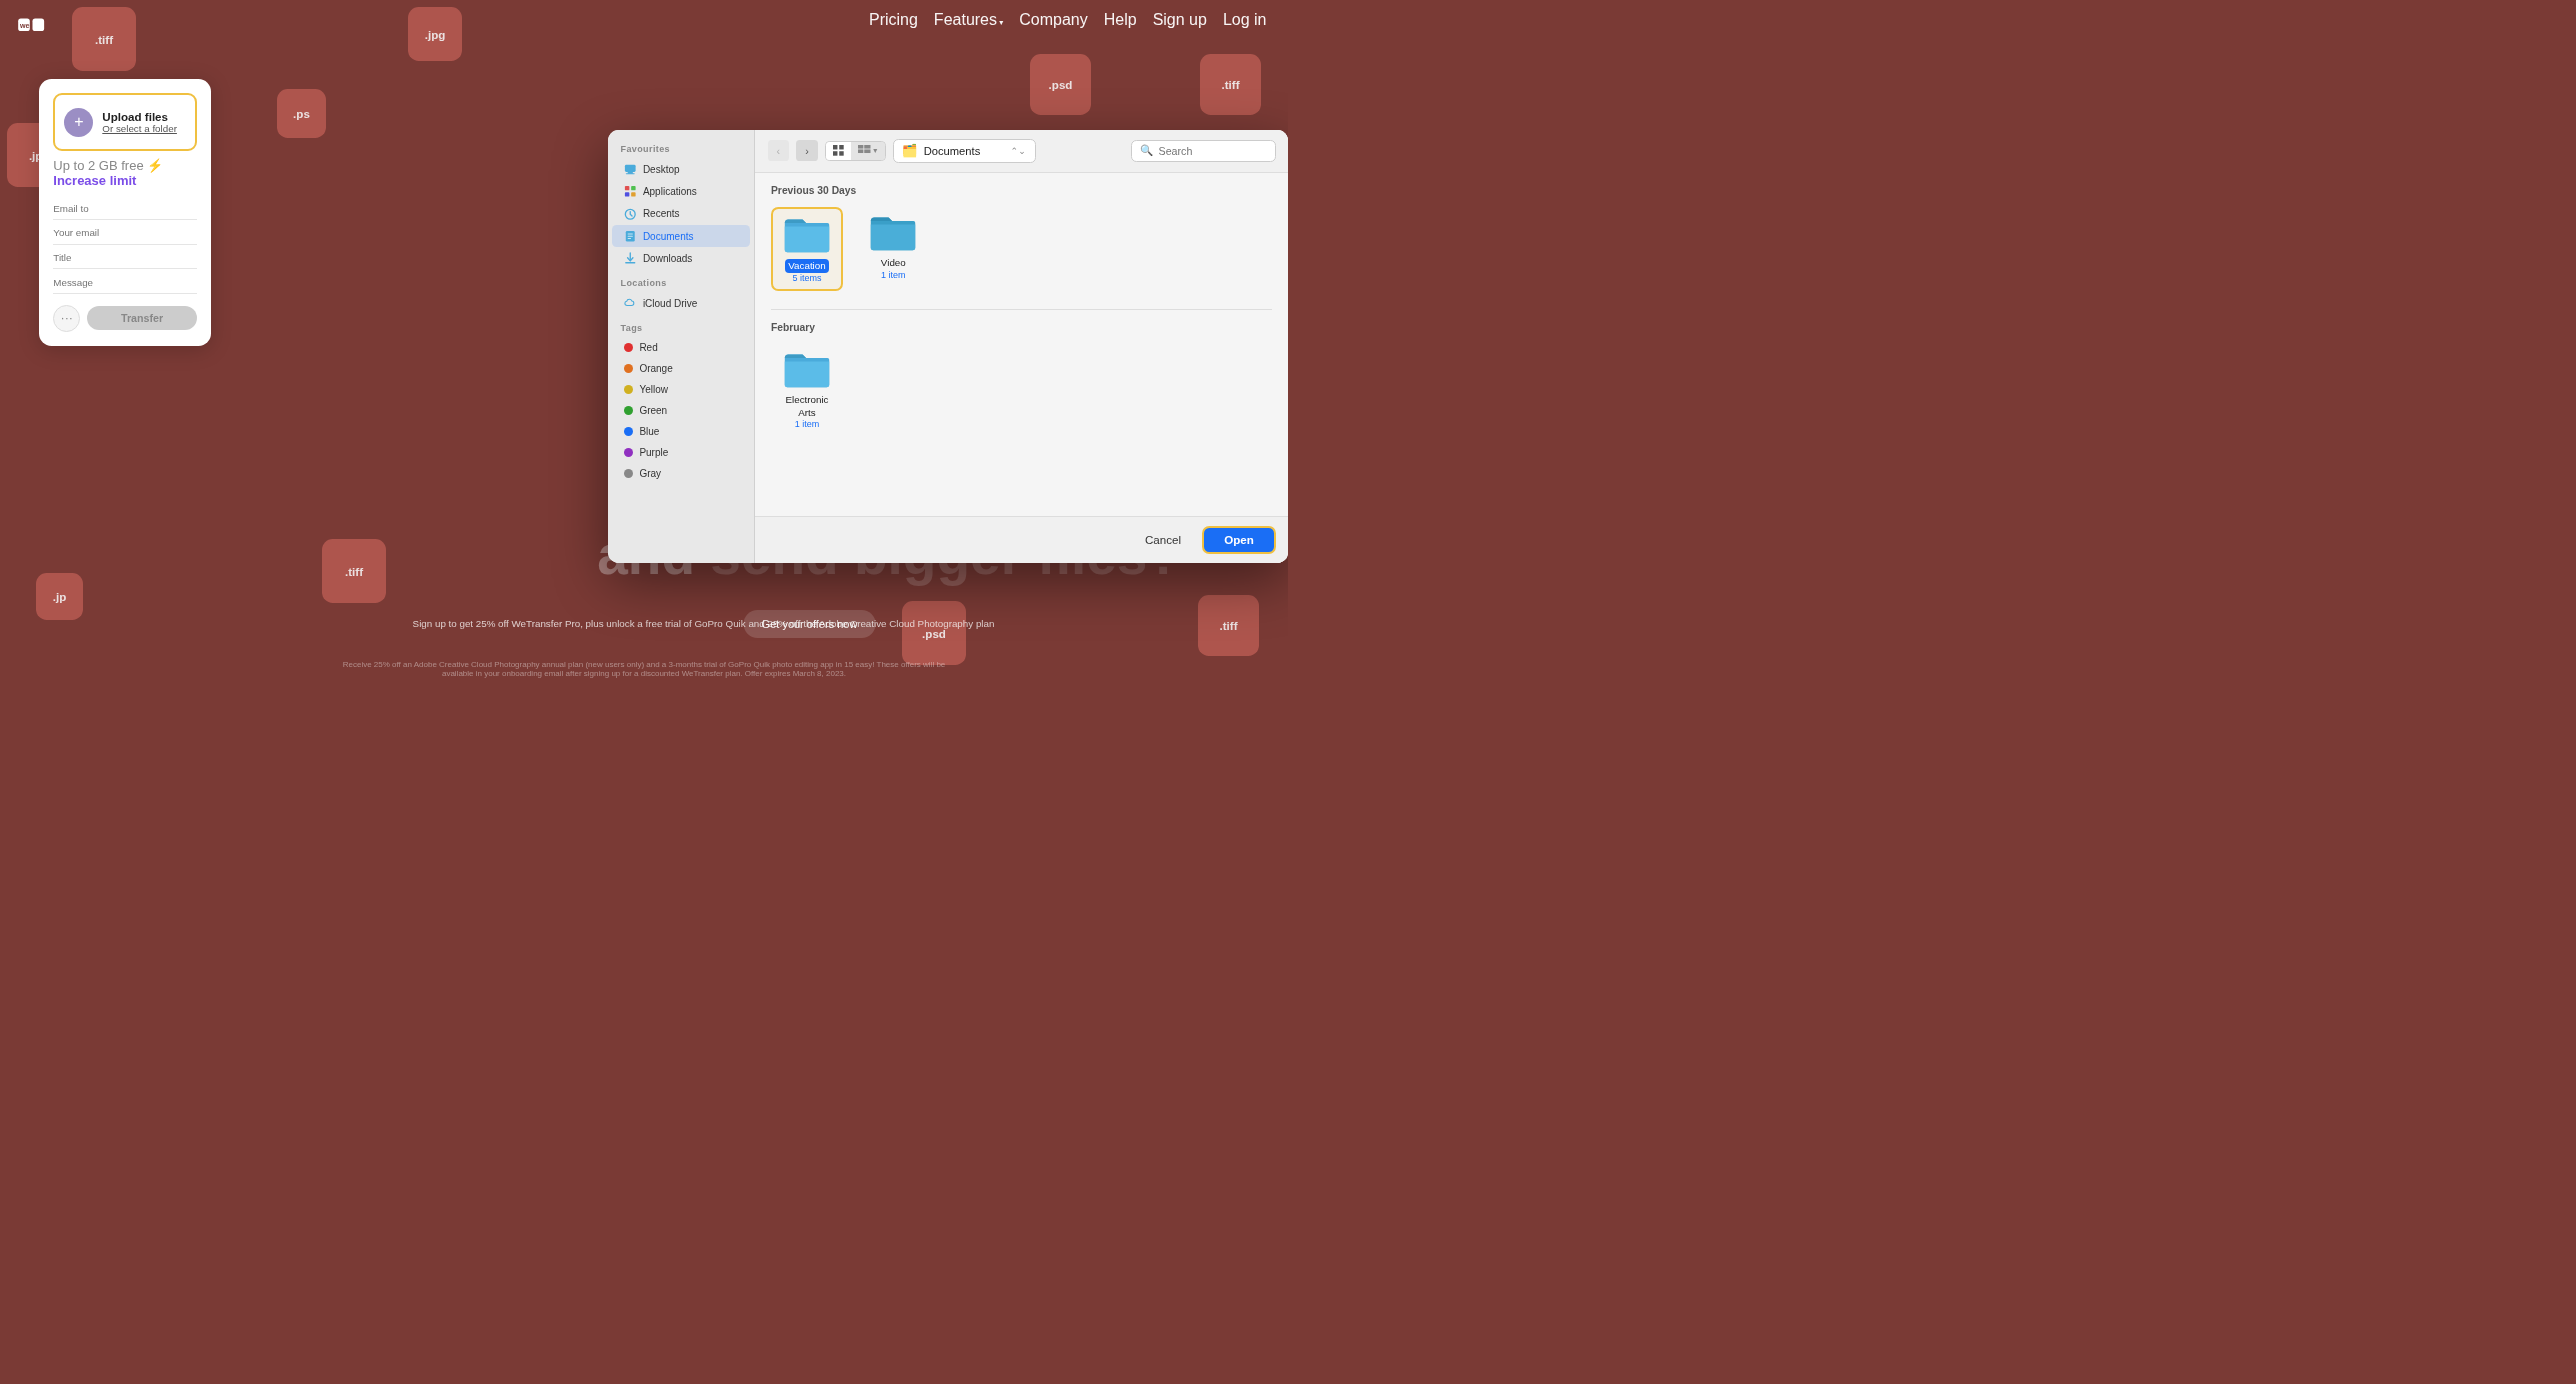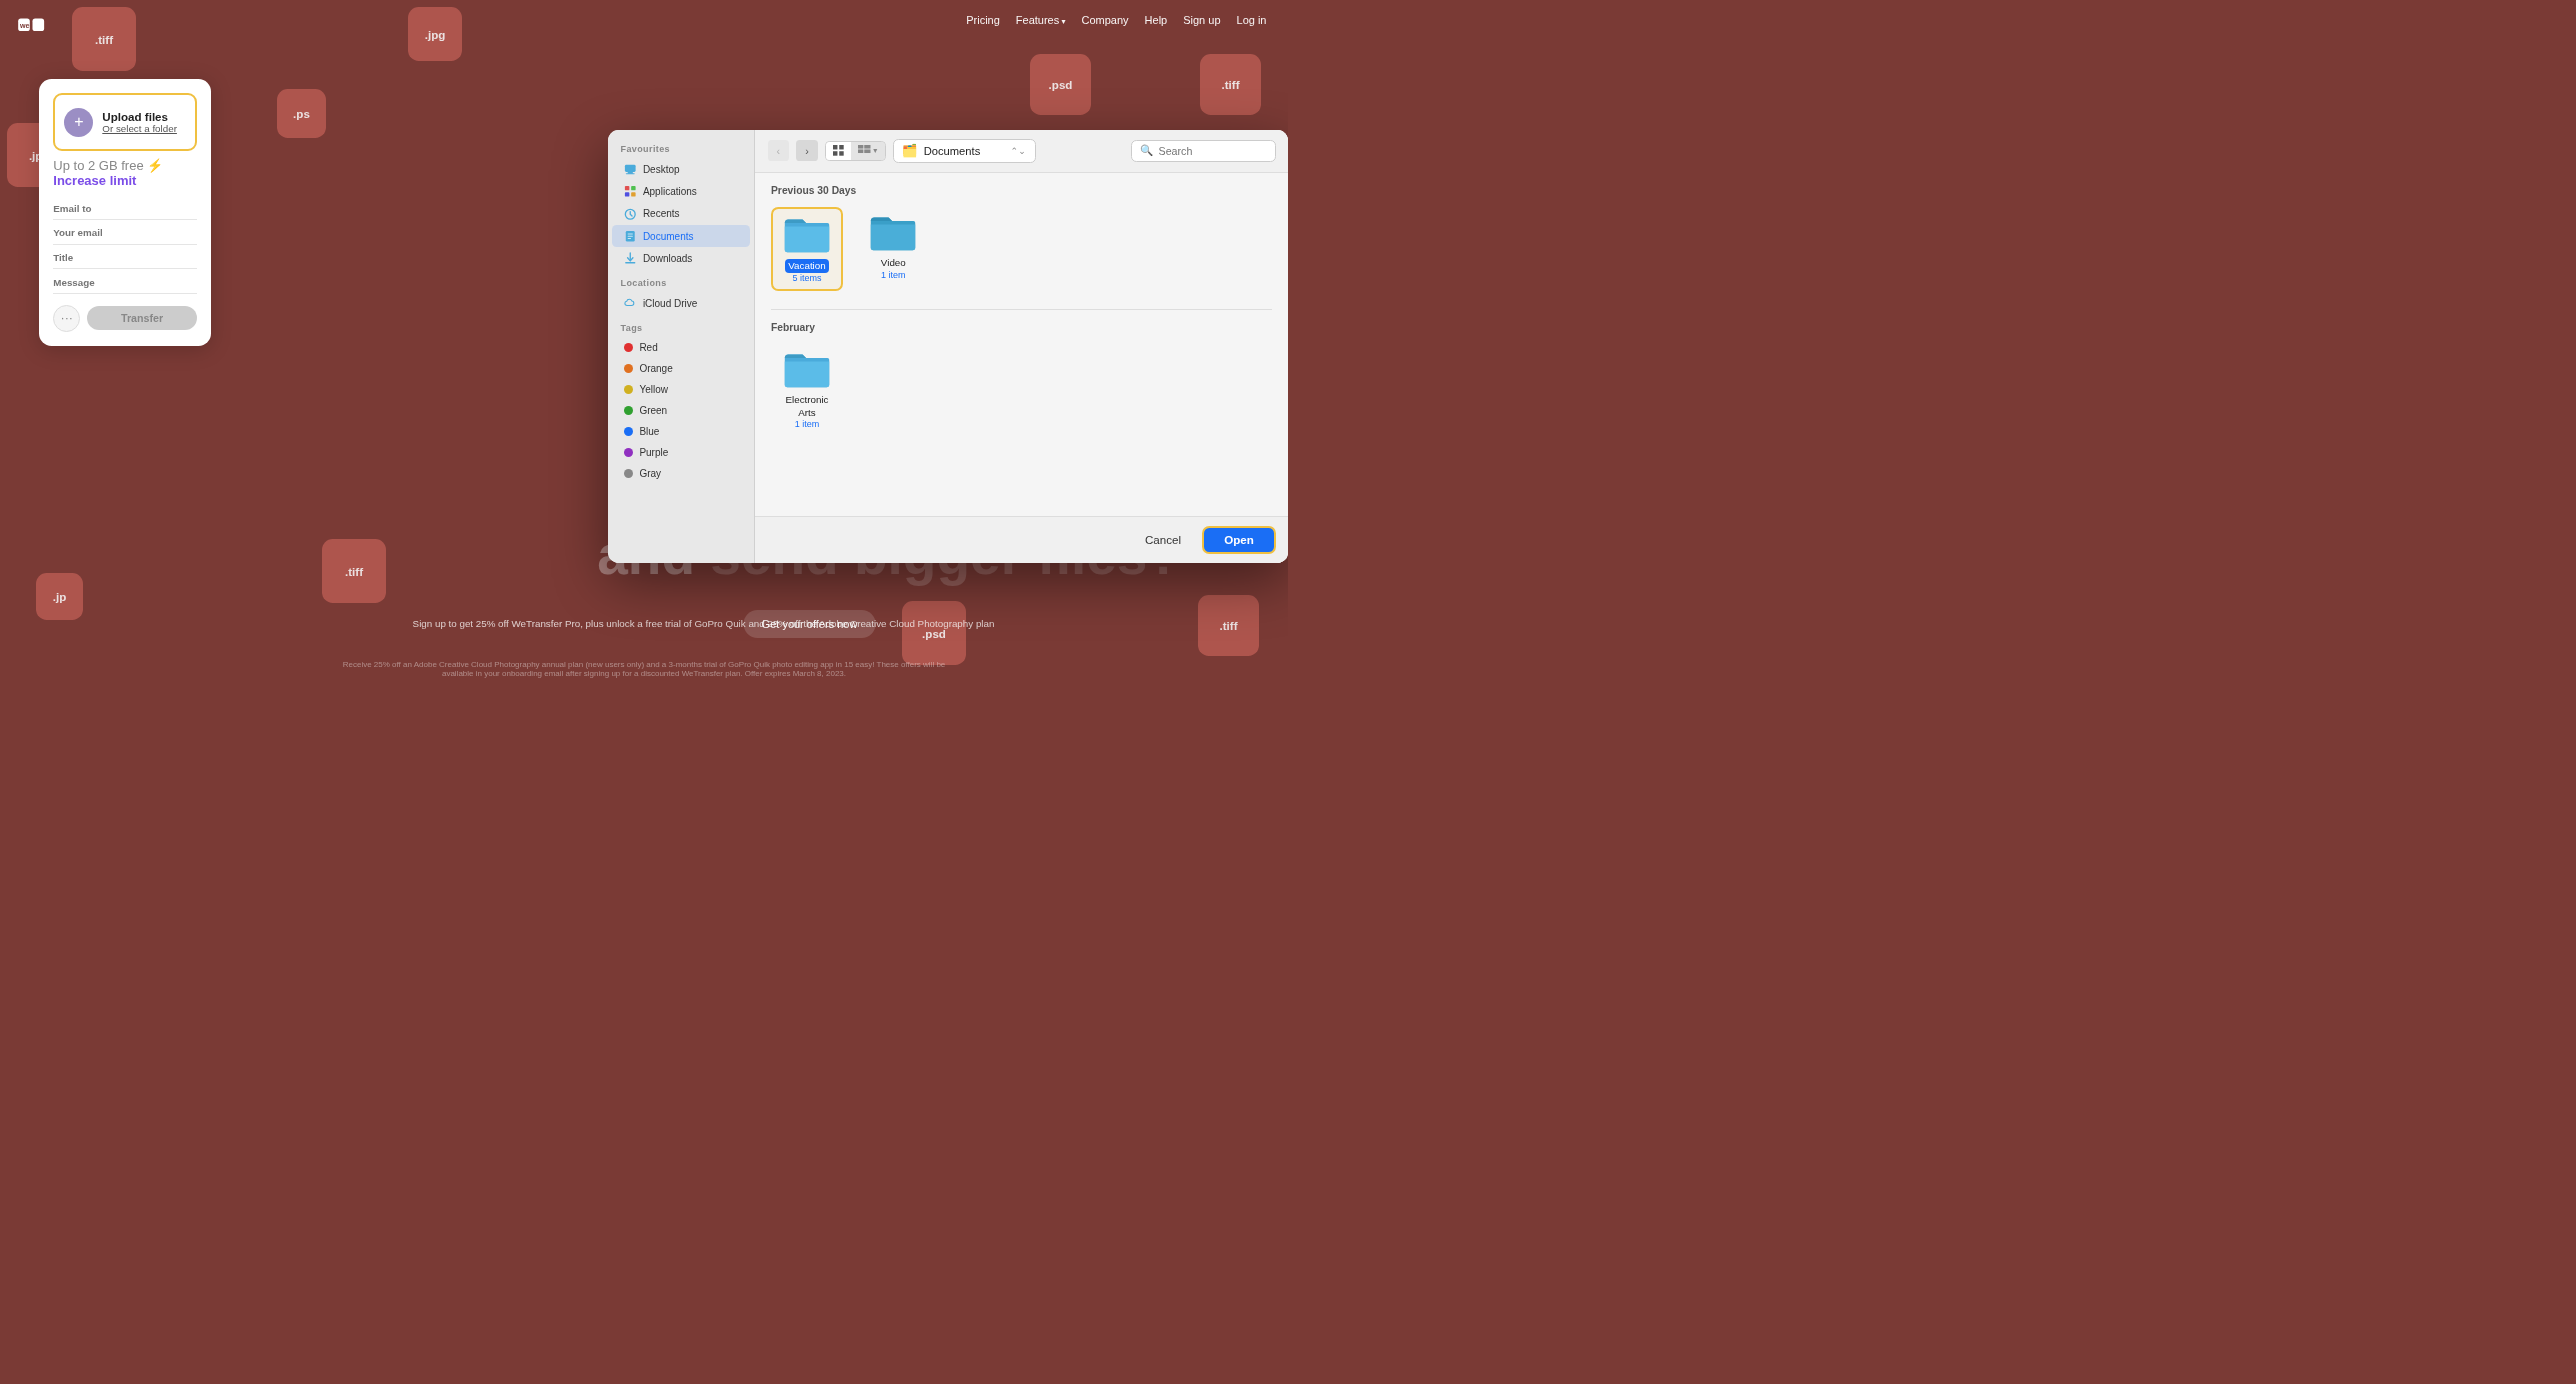--- a/index.html
+++ b/index.html
@@ -54,21 +54,21 @@
       display: flex;
       align-items: center;
     }
     .topnav-links {
       display: flex;
       align-items: center;
       gap: 16px;
     }
     .topnav-links a {
       color: #fff;
-      font-size: 11px;
+      font-size: 16px;
       text-decoration: none;
       cursor: pointer;
       opacity: 0.95;
     }
     .topnav-links a.features::after {
       content: " ▾";
       font-size: 8px;
     }
 
     
@@ -126,21 +126,20 @@
     }
     .widget-field {
       border: none;
       border-bottom: 0.9px solid #e5e5e5;
       width: 100%;
       font-size: 9.8px;
       color: #aaa;
       padding: 5.4px 0;
       outline: none;
       margin-bottom: 1.8px;
-      font-weight: bold;
     }
     .widget-actions {
       display: flex;
       align-items: center;
       gap: 7.2px;
       margin-top: 10.7px;
     }
     .widget-more-btn {
       width: 27px; height: 27px;
       border-radius: 50%;

